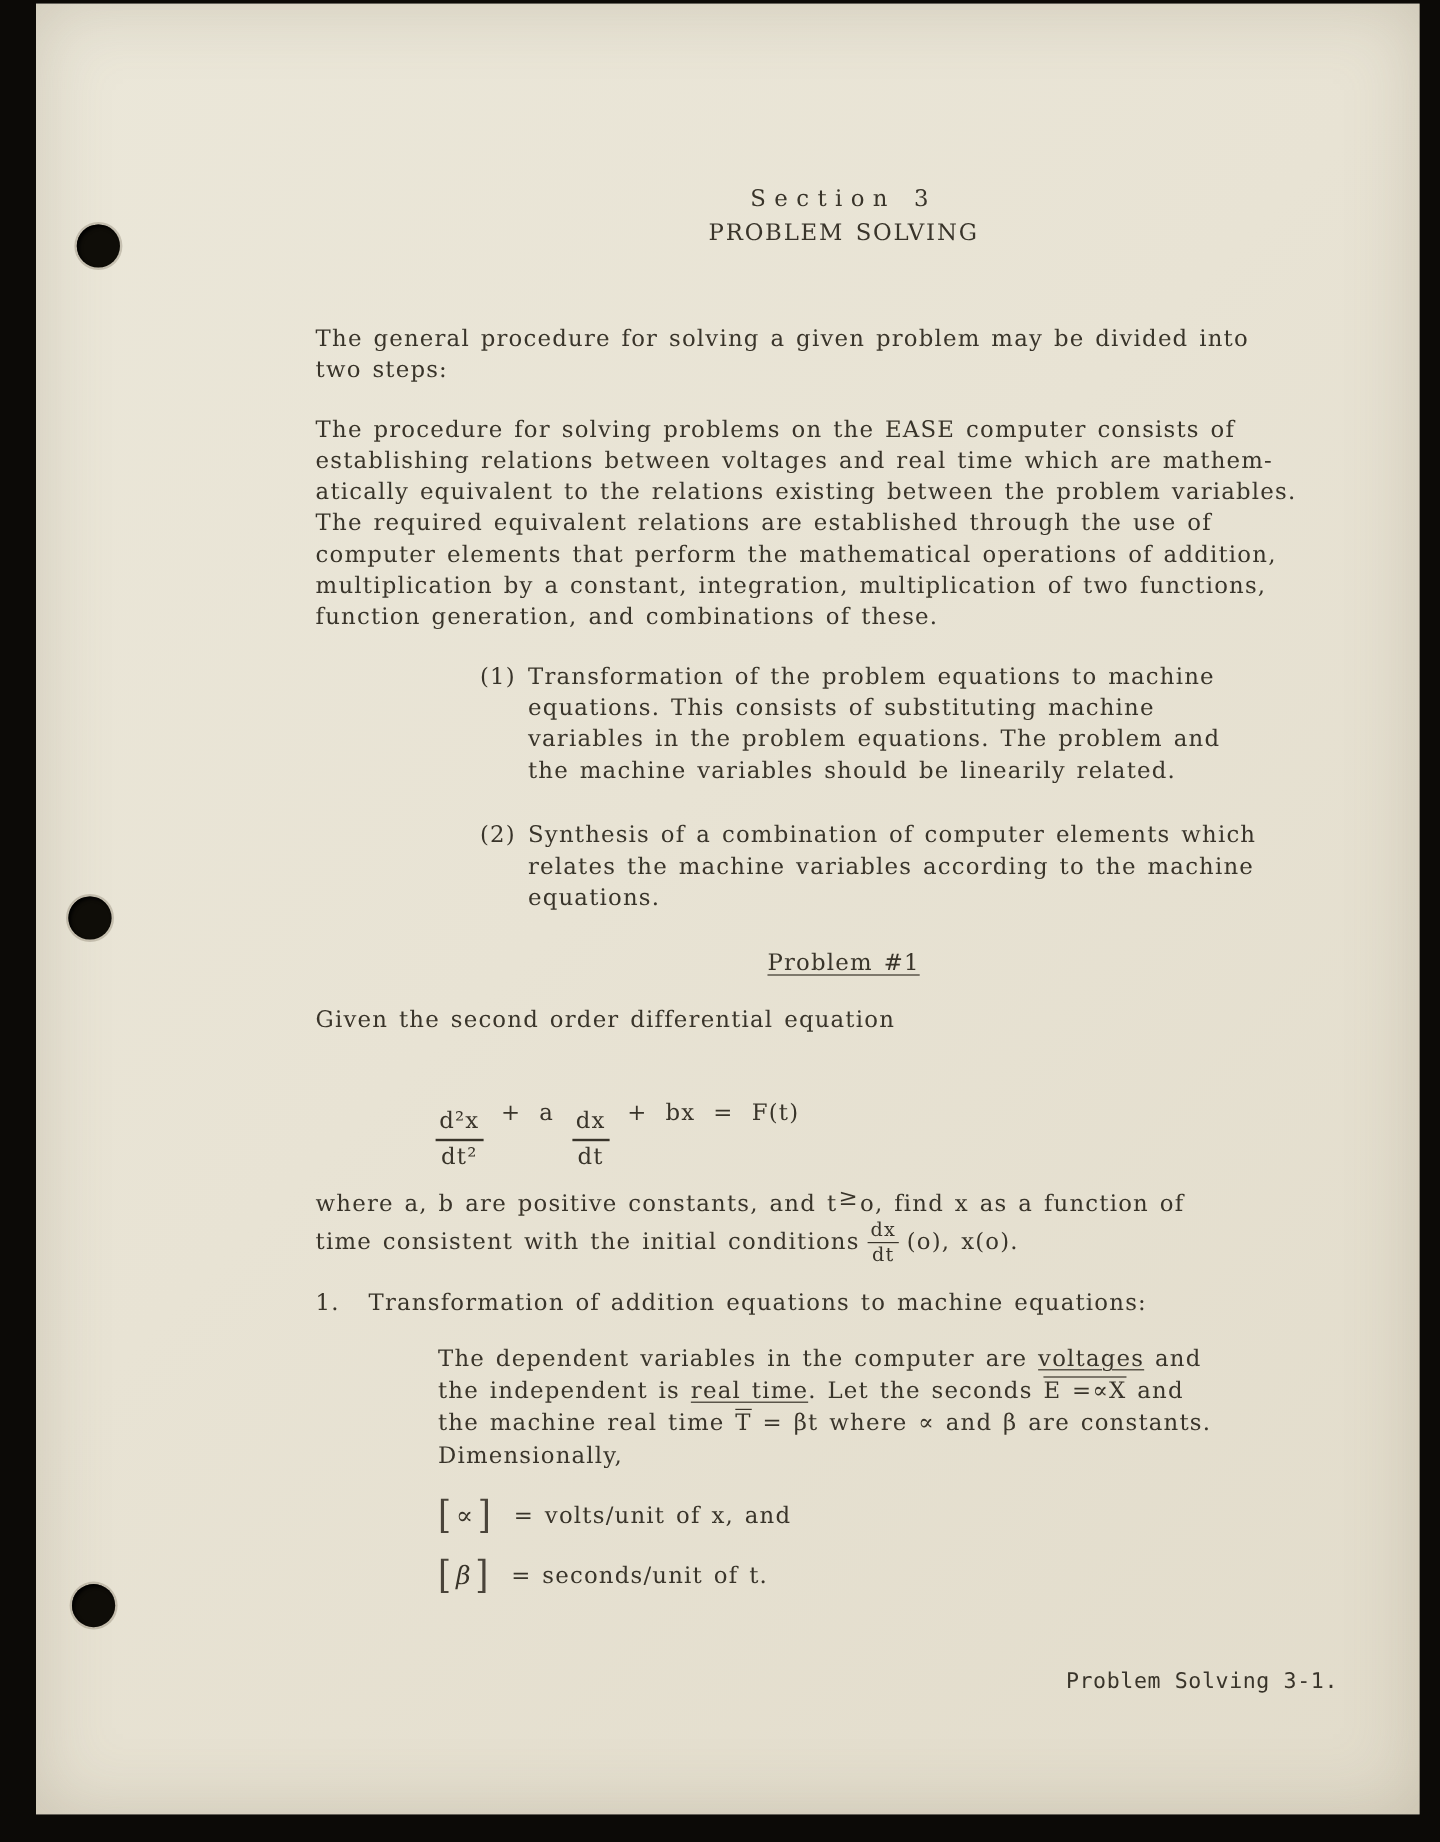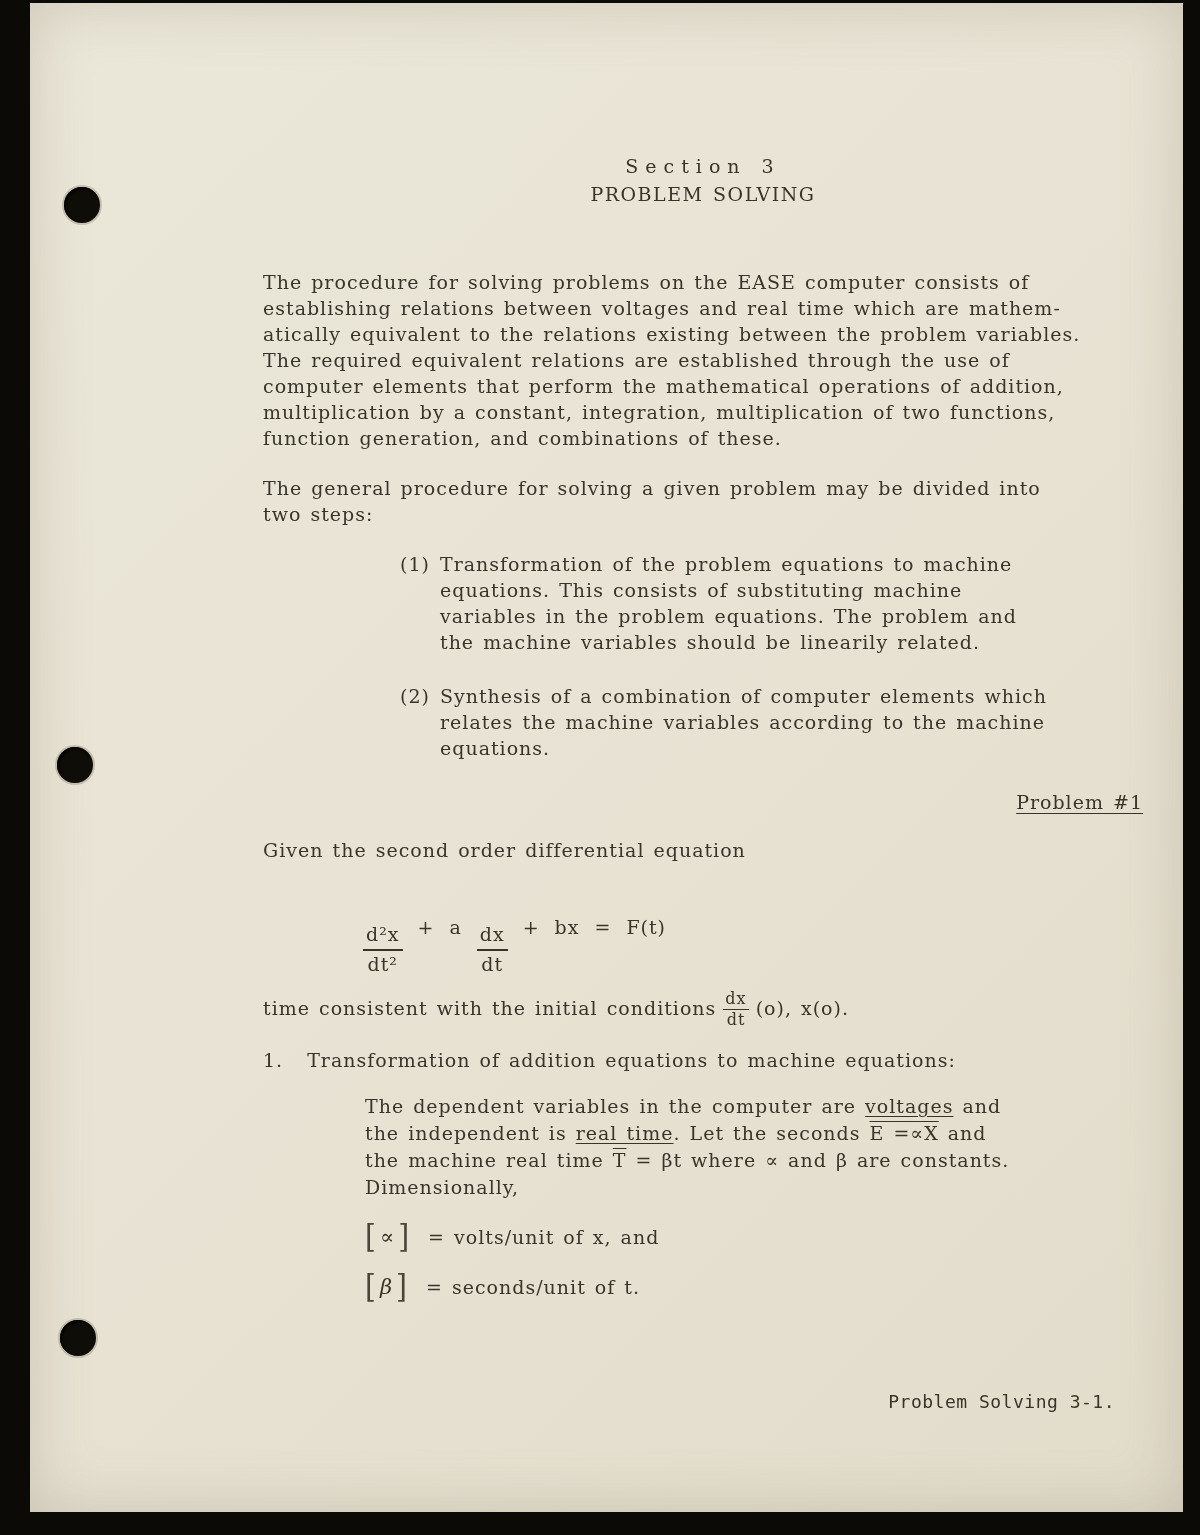--- a/index.html
+++ b/index.html
@@ -67,21 +67,21 @@
     margin: 0 0 28px 137px;
   }
   .list-num {
     flex: 0 0 40px;
   }
   .list-text {
     white-space: pre-line;
     margin: 0;
   }
   .problem-heading {
-    text-align: right;
+    text-align: center;
     margin: 0 0 22px 0;
   }
   .problem-heading span {
     text-decoration: underline;
     text-underline-offset: 4px;
   }
   .intro { margin-bottom: 4px; }
 
   .equation {
     margin: 16px 0 14px 100px;
@@ -184,31 +184,31 @@
   <div class="hole hole-1"></div>
   <div class="hole hole-2"></div>
   <div class="hole hole-3"></div>
 
   <div class="content">
 
     <div class="title-block">
       <div class="section-label">Section 3</div>
       <div class="section-title">PROBLEM SOLVING</div>
     </div>
+
+    <p class="para">The general procedure for solving a given problem may be divided into
+two steps:</p>
 
     <p class="para">The procedure for solving problems on the EASE computer consists of
 establishing relations between voltages and real time which are mathem-
 atically equivalent to the relations existing between the problem variables.
 The required equivalent relations are established through the use of
 computer elements that perform the mathematical operations of addition,
 multiplication by a constant, integration, multiplication of two functions,
 function generation, and combinations of these.</p>
-
-    <p class="para">The general procedure for solving a given problem may be divided into
-two steps:</p>
 
     <div class="list-item">
       <span class="list-num">(1)</span>
       <p class="list-text">Transformation of the problem equations to machine
 equations.  This consists of substituting machine
 variables in the problem equations.  The problem and
 the machine variables should be linearily related.</p>
     </div>
 
     <div class="list-item">
@@ -237,20 +237,23 @@
         <span class="den">dt</span>
       </span>
       <span class="op">+</span>
       <span class="term">bx</span>
       <span class="equals">=</span>
       <span class="rhs">F(t)</span>
     </div>
 
     <div class="where">
       <div class="where-line">
+        <span>where a, b are positive constants, and t</span><span class="geq">≥</span><span>o, find x as a function of</span>
+      </div>
+      <div class="where-line">
         <span>time consistent with the initial conditions</span><span class="frac-inline"><span class="num">dx</span><span class="den">dt</span></span><span>(o), x(o).</span>
       </div>
     </div>
 
     <div class="step-heading">
       <span class="step-num">1.</span><span>Transformation of addition equations to machine equations:</span>
     </div>
 
     <div class="machine-block">
       <div class="mline">

